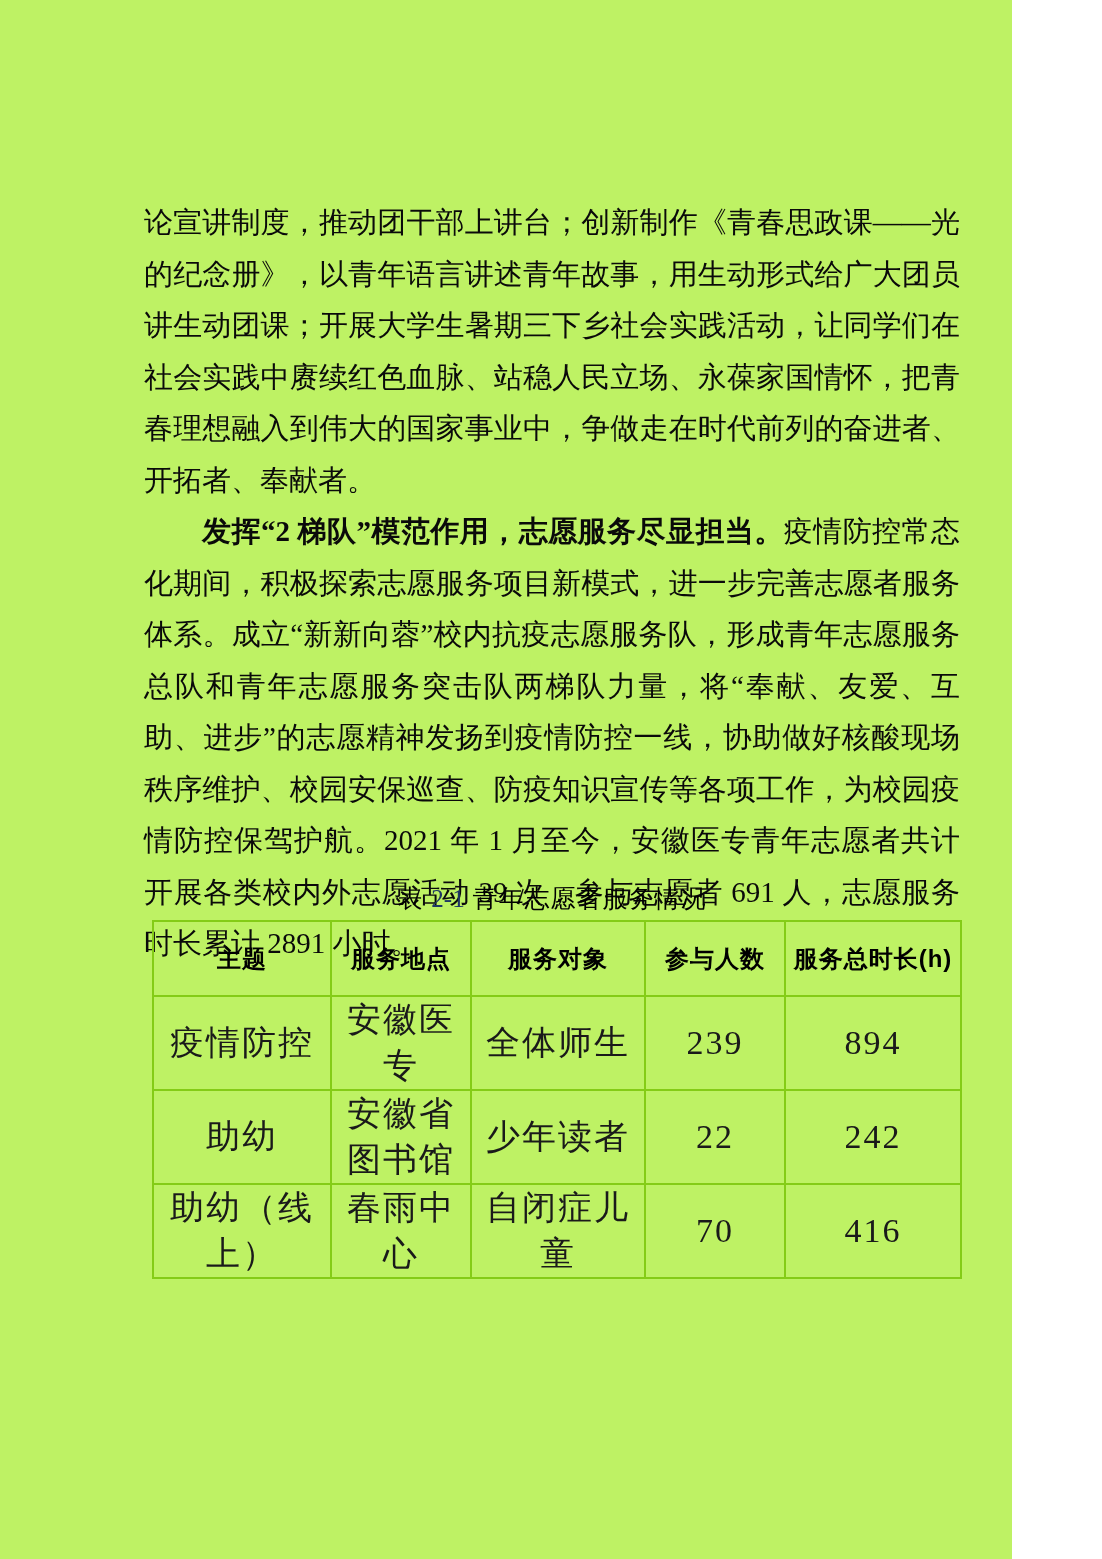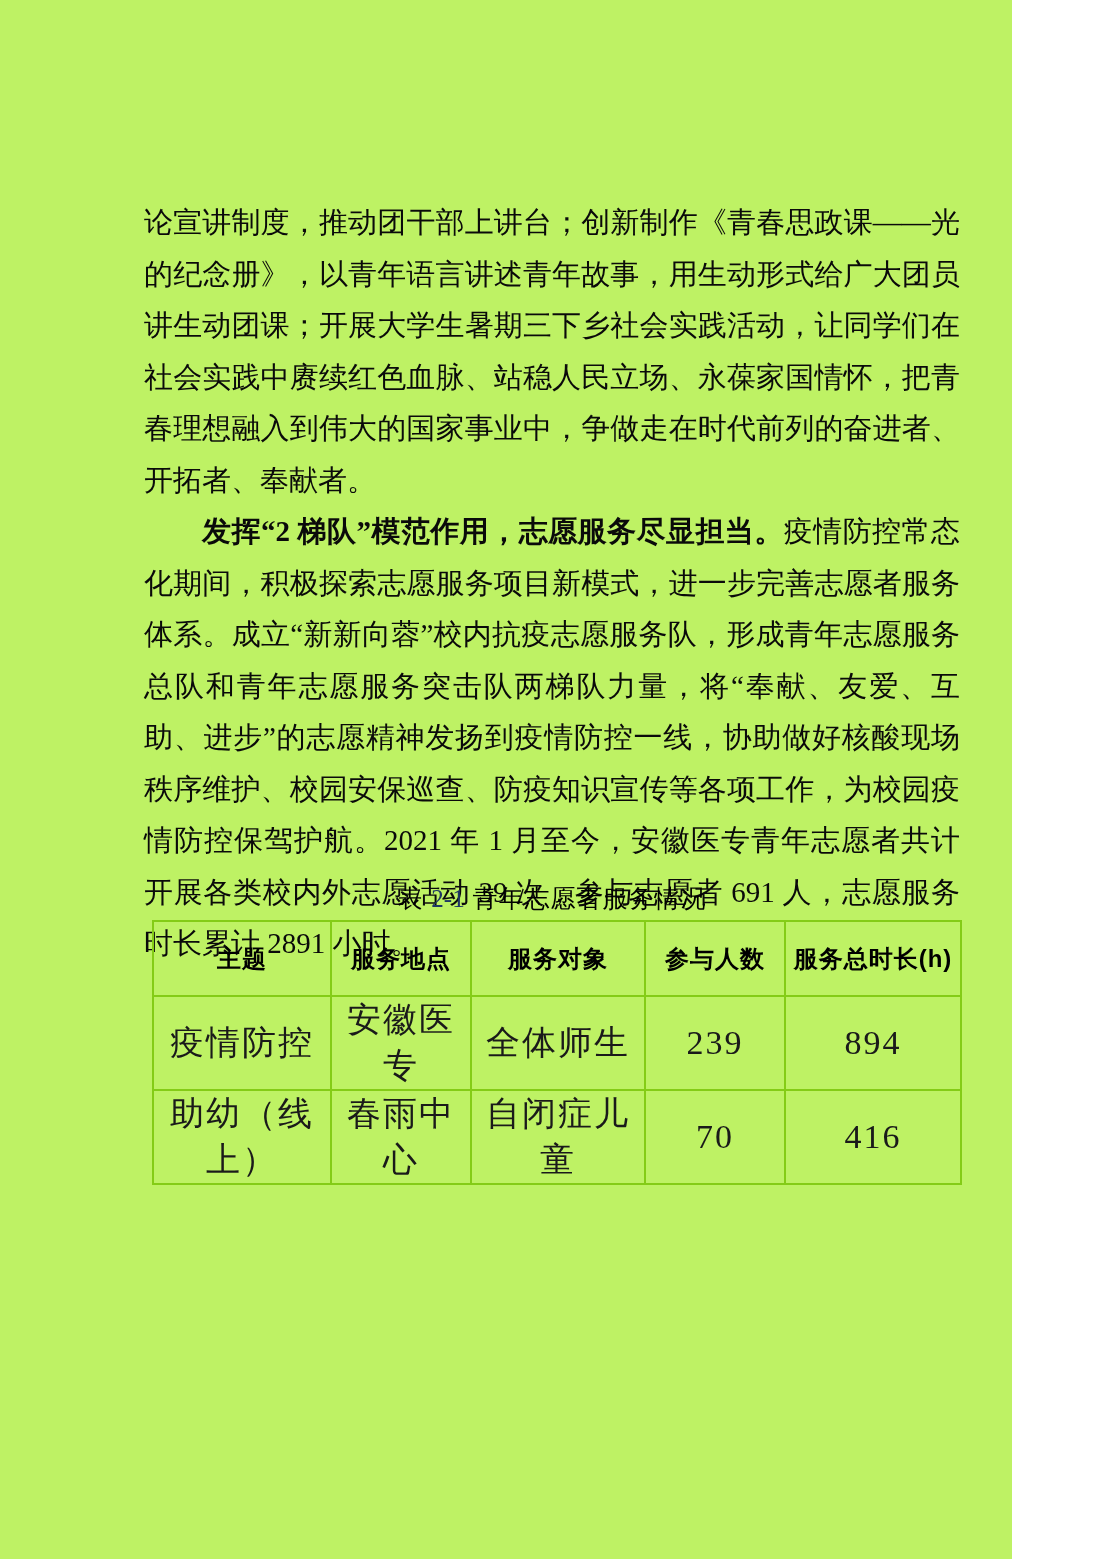--- a/index.html
+++ b/index.html
@@ -131,20 +131,27 @@
     </thead>
     <tbody>
       <tr>
         <td>疫情防控</td>
         <td>安徽医专</td>
         <td>全体师生</td>
         <td>239</td>
         <td>894</td>
       </tr>
       <tr>
+        <td>助幼</td>
+        <td>安徽省图书馆</td>
+        <td>少年读者</td>
+        <td>22</td>
+        <td>242</td>
+      </tr>
+      <tr>
         <td>助幼（线上）</td>
         <td>春雨中心</td>
         <td>自闭症儿童</td>
         <td>70</td>
         <td>416</td>
       </tr>
     </tbody>
   </table>
 
   <div class="page-number">18</div>

